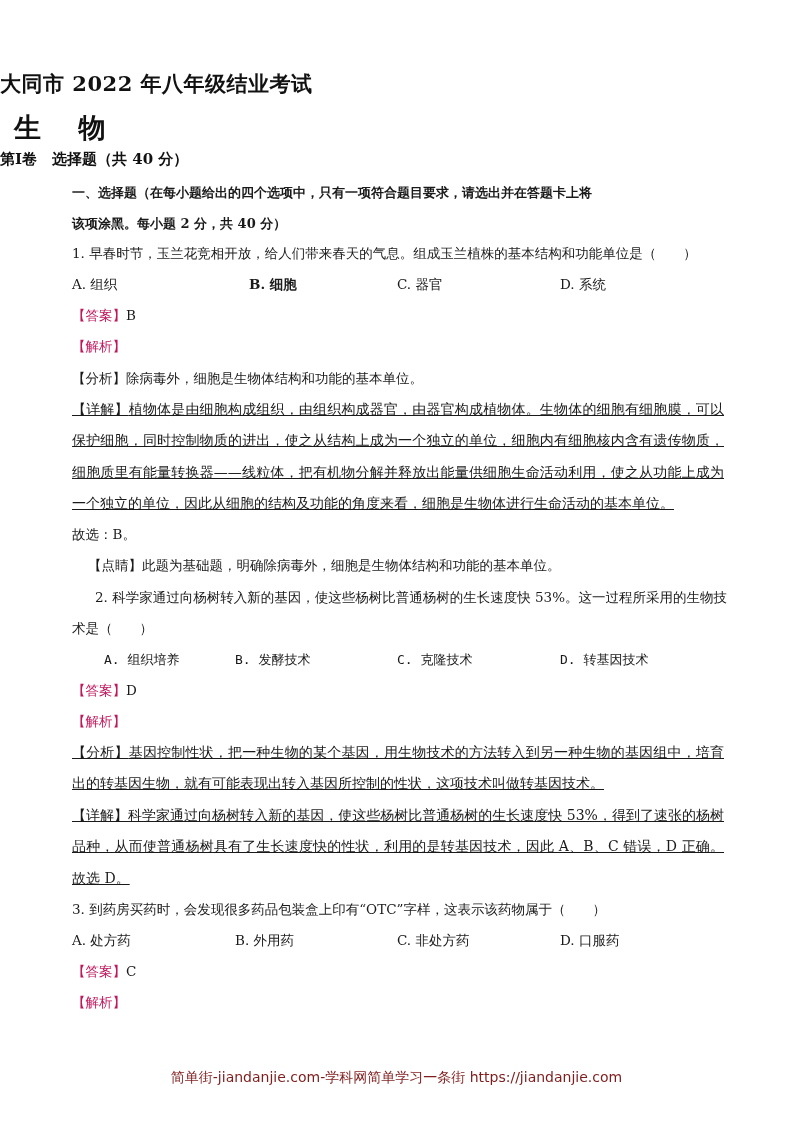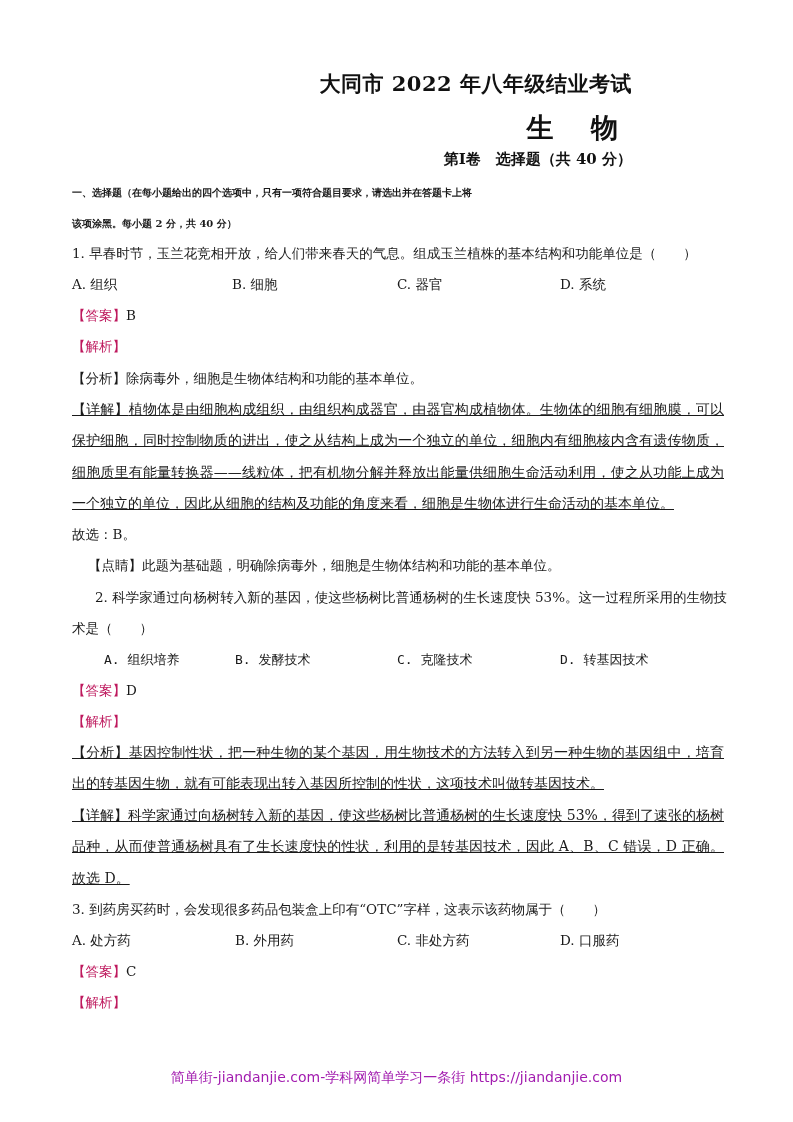--- a/index.html
+++ b/index.html
@@ -3,66 +3,66 @@
   <meta charset="utf-8">
   <style>
     html, body { margin: 0; padding: 0; background: #ffffff; }
     body {
       width: 793px; height: 1122px; position: relative; overflow: hidden;
       font-family: "DejaVu Serif", "Liberation Serif", serif;
       color: #1a1a1a;
     }
     .page { position: absolute; left: 0; top: 0; width: 793px; height: 1122px; }
     .title {
-      position: absolute; left: 0; width: 632px; text-align: right;
+      position: absolute; left: 0; width: 632px; text-align: left;
       font-weight: bold; color: #111;
     }
     .t1 { top: 70px; font-size: 21px; letter-spacing: 0.5px; }
     .t2 { top: 110px; font-size: 27px; letter-spacing: 14px; padding-left: 14px; box-sizing: border-box; }
     .t3 { top: 150px; font-size: 15px; }
     .section-head {
       position: absolute; left: 72px; width: 660px; font-weight: bold;
-      font-size: 10px; line-height: 31px; top: 177px;
+      font-size: 13px; line-height: 31px; top: 177px;
     }
     .line {
       position: absolute; left: 72px; width: 655px;
       font-size: 13.5px; line-height: 20px; white-space: nowrap;
     }
     .para {
       position: absolute; left: 72px; width: 652px;
       font-size: 14px; line-height: 31.3px; text-align: justify; text-decoration: underline;
     }
     .opt { position: absolute; font-size: 13.5px; line-height: 20px; white-space: nowrap; }
     .tag { color: #be185d; }
     .blk { color: #1a1a1a; }
     .footer {
       position: absolute; left: 0; width: 793px; top: 1069px; text-align: center;
       font-family: "DejaVu Sans", "Liberation Sans", sans-serif;
-      font-size: 14px; color: #a21caf;
+      font-size: 14px; color: #7f1d1d;
     }
     .mono-opt { font-family: "DejaVu Sans Mono", "Liberation Mono", monospace; font-size: 13px; }
   </style>
 </head>
 <body>
 
 <div class="page">
 
   <div class="title t1">大同市 2022 年八年级结业考试</div>
   <div class="title t2">生 物</div>
   <div class="title t3">第Ⅰ卷　选择题（共 40 分）</div>
 
   <div class="section-head">
     <div>一、选择题（在每小题给出的四个选项中，只有一项符合题目要求，请选出并在答题卡上将</div>
     <div>该项涂黑。每小题 2 分，共 40 分）</div>
   </div>
 
   <div class="line" style="top:243px;">1. 早春时节，玉兰花竞相开放，给人们带来春天的气息。组成玉兰植株的基本结构和功能单位是（　　）</div>
   <div>
     <span class="opt" style="left:72px; top:274px;">A. 组织</span>
-    <span class="opt" style="left:232px; top:274px;">B. 细胞</span>
+    <span class="opt" style="left:249px; top:274px;font-weight:bold;">B. 细胞</span>
     <span class="opt" style="left:397px; top:274px;">C. 器官</span>
     <span class="opt" style="left:560px; top:274px;">D. 系统</span>
   </div>
   <div class="line" style="top:305px;">
     <span class="tag">【答案】</span><span class="blk">B</span>
   </div>
   <div class="line tag" style="top:336px;">【解析】</div>
   <div class="line" style="top:368px;">
     <span>【分析】</span><span>除病毒外，细胞是生物体结构和功能的基本单位。</span>
   </div>

